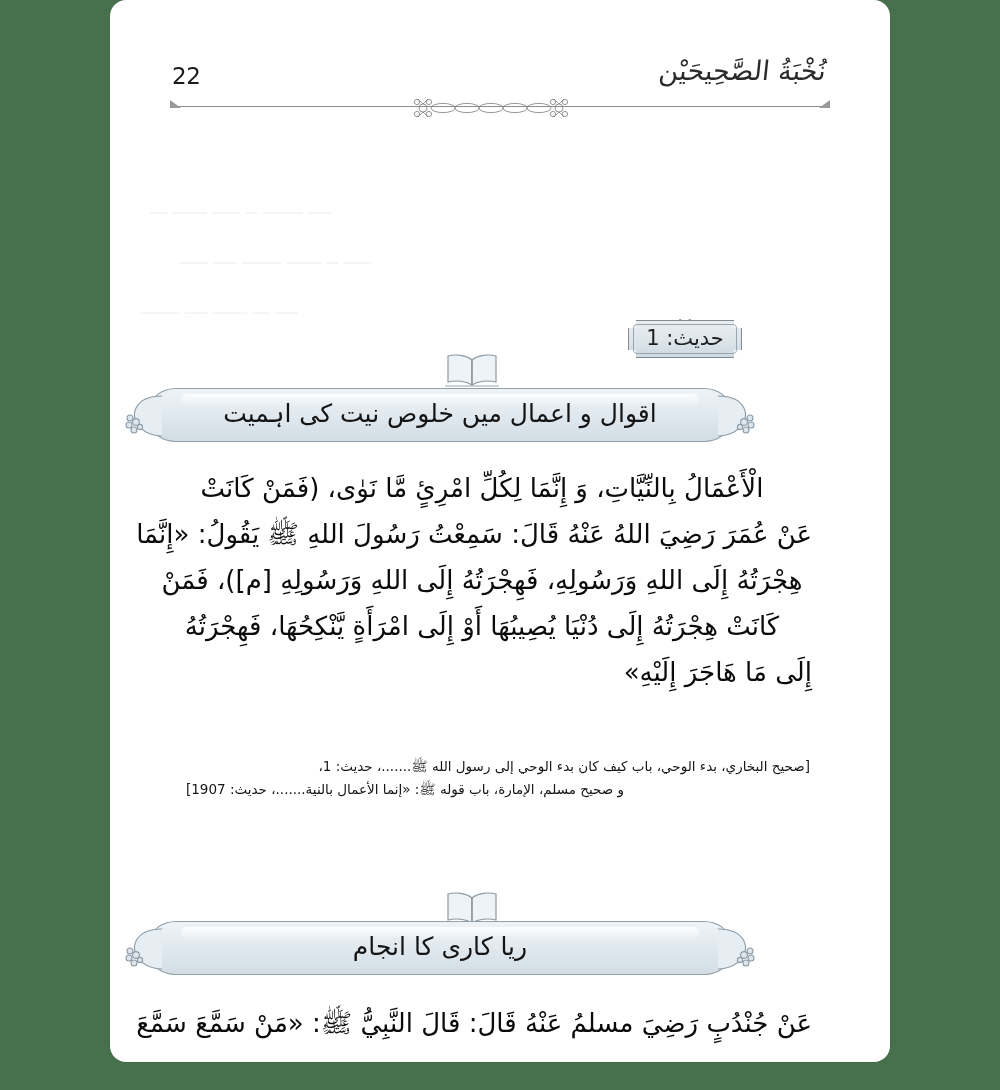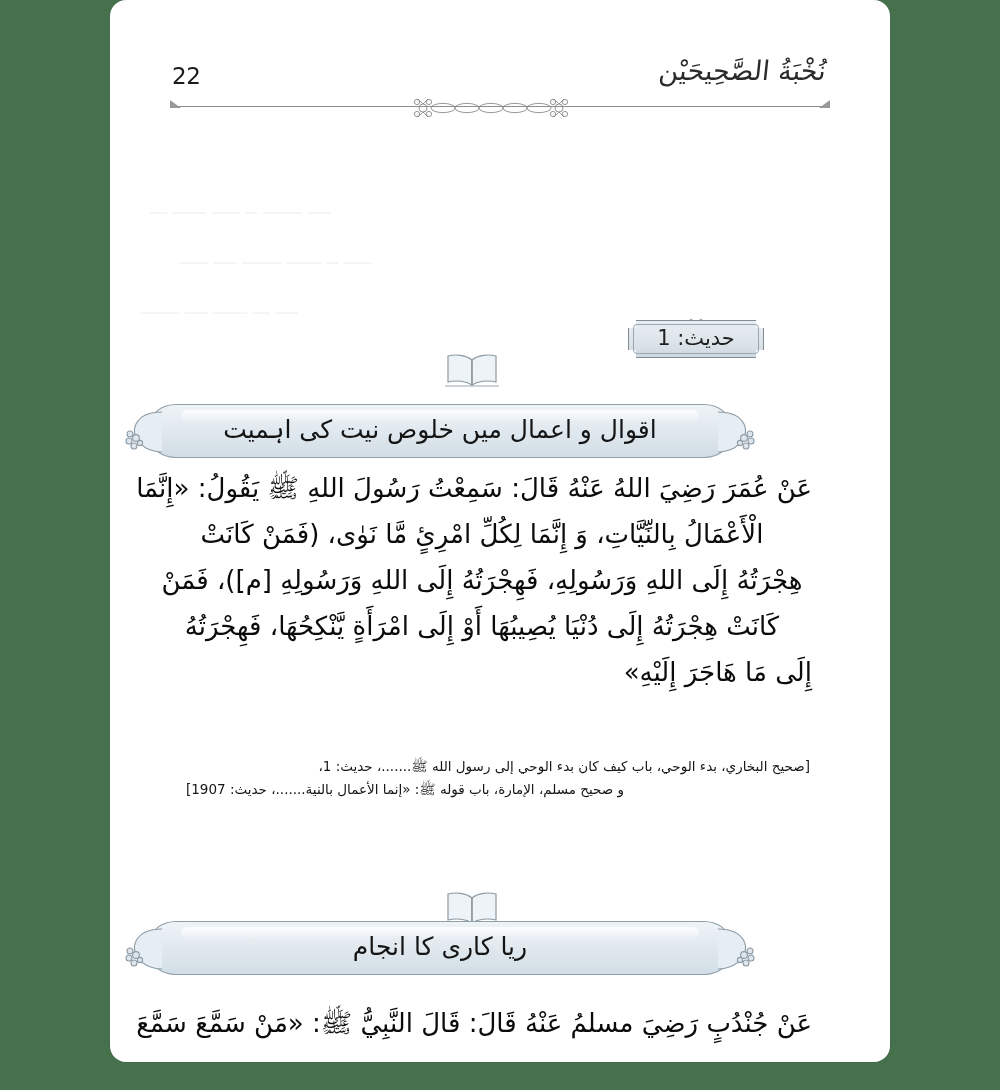--- a/index.html
+++ b/index.html
@@ -85,21 +85,21 @@
   #header-ornament {
     position: absolute;
     left: 50%;
     top: 44px;
     transform: translateX(-50%);
   }
 
   
   .hadith-badge {
     position: absolute;
-    width: 136px;
+    width: 114px;
     height: 38px;
   }
   .hadith-badge .badge-frame {
     position: absolute;
     inset: 0;
     background: linear-gradient(180deg,#e9eef2 0%,#dde5ea 55%,#cfd9e0 100%);
     border: 1.6px solid #7f8c95;
     border-radius: 7px;
     clip-path: polygon(
       0 8px, 8px 8px, 8px 0, calc(100% - 8px) 0, calc(100% - 8px) 8px, 100% 8px,
@@ -302,21 +302,21 @@
 
   <div class="book-icon" style="left:334px; top:352px;">
     <svg width="56" height="38" viewBox="0 0 56 38" fill="none" stroke="#8c99a3" stroke-width="1.2">
       <path d="M28,8 C22,3 12,2 4,4 L4,30 C12,28 22,29 28,33 Z" fill="#eef3f7"></path>
       <path d="M28,8 C34,3 44,2 52,4 L52,30 C44,28 34,29 28,33 Z" fill="#eef3f7"></path>
       <path d="M28,8 L28,33"></path>
       <path d="M1,34 L55,34" stroke="#9aa6ae"></path>
     </svg>
   </div>
 
-  <div class="title-banner" style="top:404px;">
+  <div class="title-banner" style="top:388px;">
     <div class="ribbon-body">
       <div class="ribbon-sheen"></div>
     </div>
     <div class="ribbon-end left">
       <svg width="40" height="48" viewBox="0 0 40 48" fill="none" stroke="#8e9ca7" stroke-width="1.1">
         <path d="M38,4 C26,4 16,8 12,16 C8,24 12,34 22,40 C28,43 34,44 38,44" fill="#e6eef3"></path>
         <g>
           <circle cx="12" cy="30" r="3.4" fill="#dde6ec"></circle>
           <circle cx="6" cy="26" r="3" fill="#dde6ec"></circle>
           <circle cx="5" cy="33" r="3" fill="#dde6ec"></circle>
@@ -334,22 +334,22 @@
           <circle cx="35" cy="33" r="3" fill="#dde6ec"></circle>
           <circle cx="30" cy="38" r="3" fill="#dde6ec"></circle>
           <circle cx="24" cy="35" r="2.6" fill="#dde6ec"></circle>
         </g>
       </svg>
     </div>
     <div class="banner-text">اقوال و اعمال میں خلوص نیت کی اہمیت</div>
   </div>
 
   <div class="hadith-body" style="top:465px;">
+    <div class="hadith-line">الْأَعْمَالُ بِالنِّيَّاتِ، وَ إِنَّمَا لِكُلِّ امْرِئٍ مَّا نَوٰى، (فَمَنْ كَانَتْ</div>
     <div class="hadith-line">عَنْ عُمَرَ رَضِيَ اللهُ عَنْهُ قَالَ: سَمِعْتُ رَسُولَ اللهِ ﷺ يَقُولُ: «إِنَّمَا</div>
-    <div class="hadith-line">الْأَعْمَالُ بِالنِّيَّاتِ، وَ إِنَّمَا لِكُلِّ امْرِئٍ مَّا نَوٰى، (فَمَنْ كَانَتْ</div>
     <div class="hadith-line">هِجْرَتُهُ إِلَى اللهِ وَرَسُولِهِ، فَهِجْرَتُهُ إِلَى اللهِ وَرَسُولِهِ [م])، فَمَنْ</div>
     <div class="hadith-line">كَانَتْ هِجْرَتُهُ إِلَى دُنْيَا يُصِيبُهَا أَوْ إِلَى امْرَأَةٍ يَّنْكِحُهَا، فَهِجْرَتُهُ</div>
     <div class="hadith-line last-line">إِلَى مَا هَاجَرَ إِلَيْهِ»</div>
   </div>
 
   <div class="citation-block" style="top:755px;">
     <div class="citation-line line-1">[صحيح البخاري، بدء الوحي، باب كيف كان بدء الوحي إلى رسول الله ﷺ.......، حديث: 1،</div>
     <div class="citation-line line-2">و صحيح مسلم، الإمارة، باب قوله ﷺ: «إنما الأعمال بالنية.......، حديث: 1907]</div>
   </div>
 

